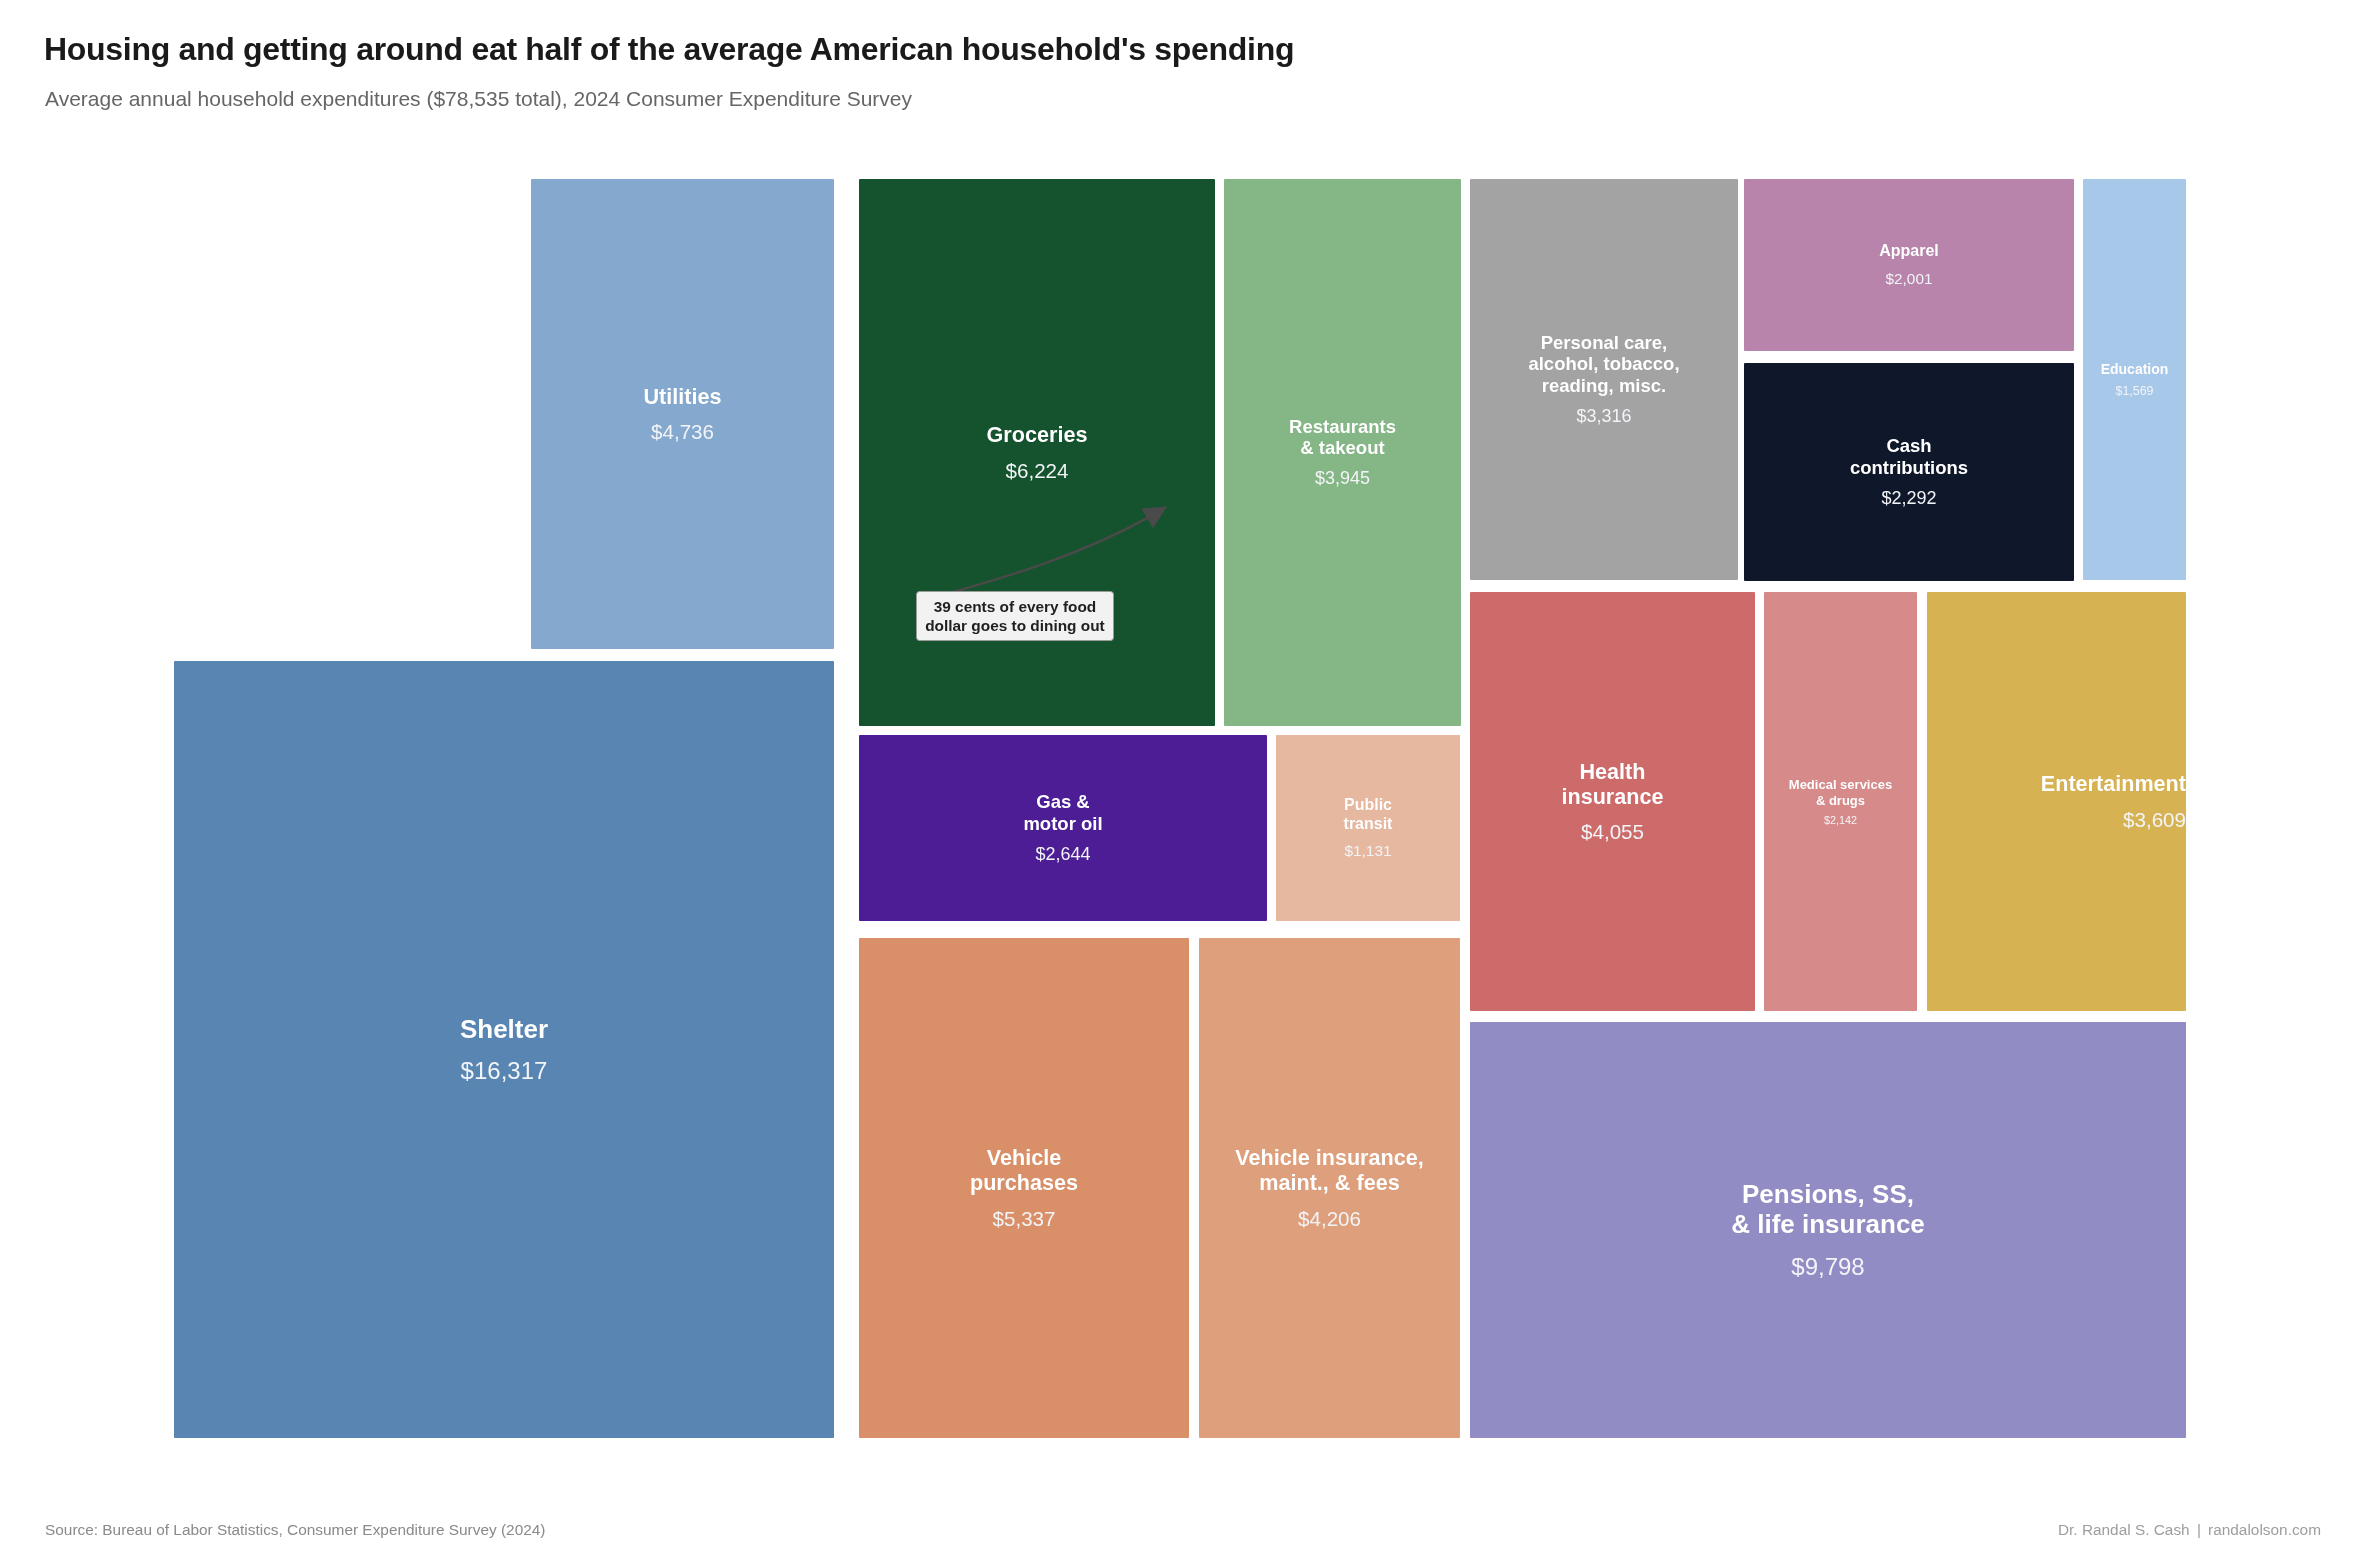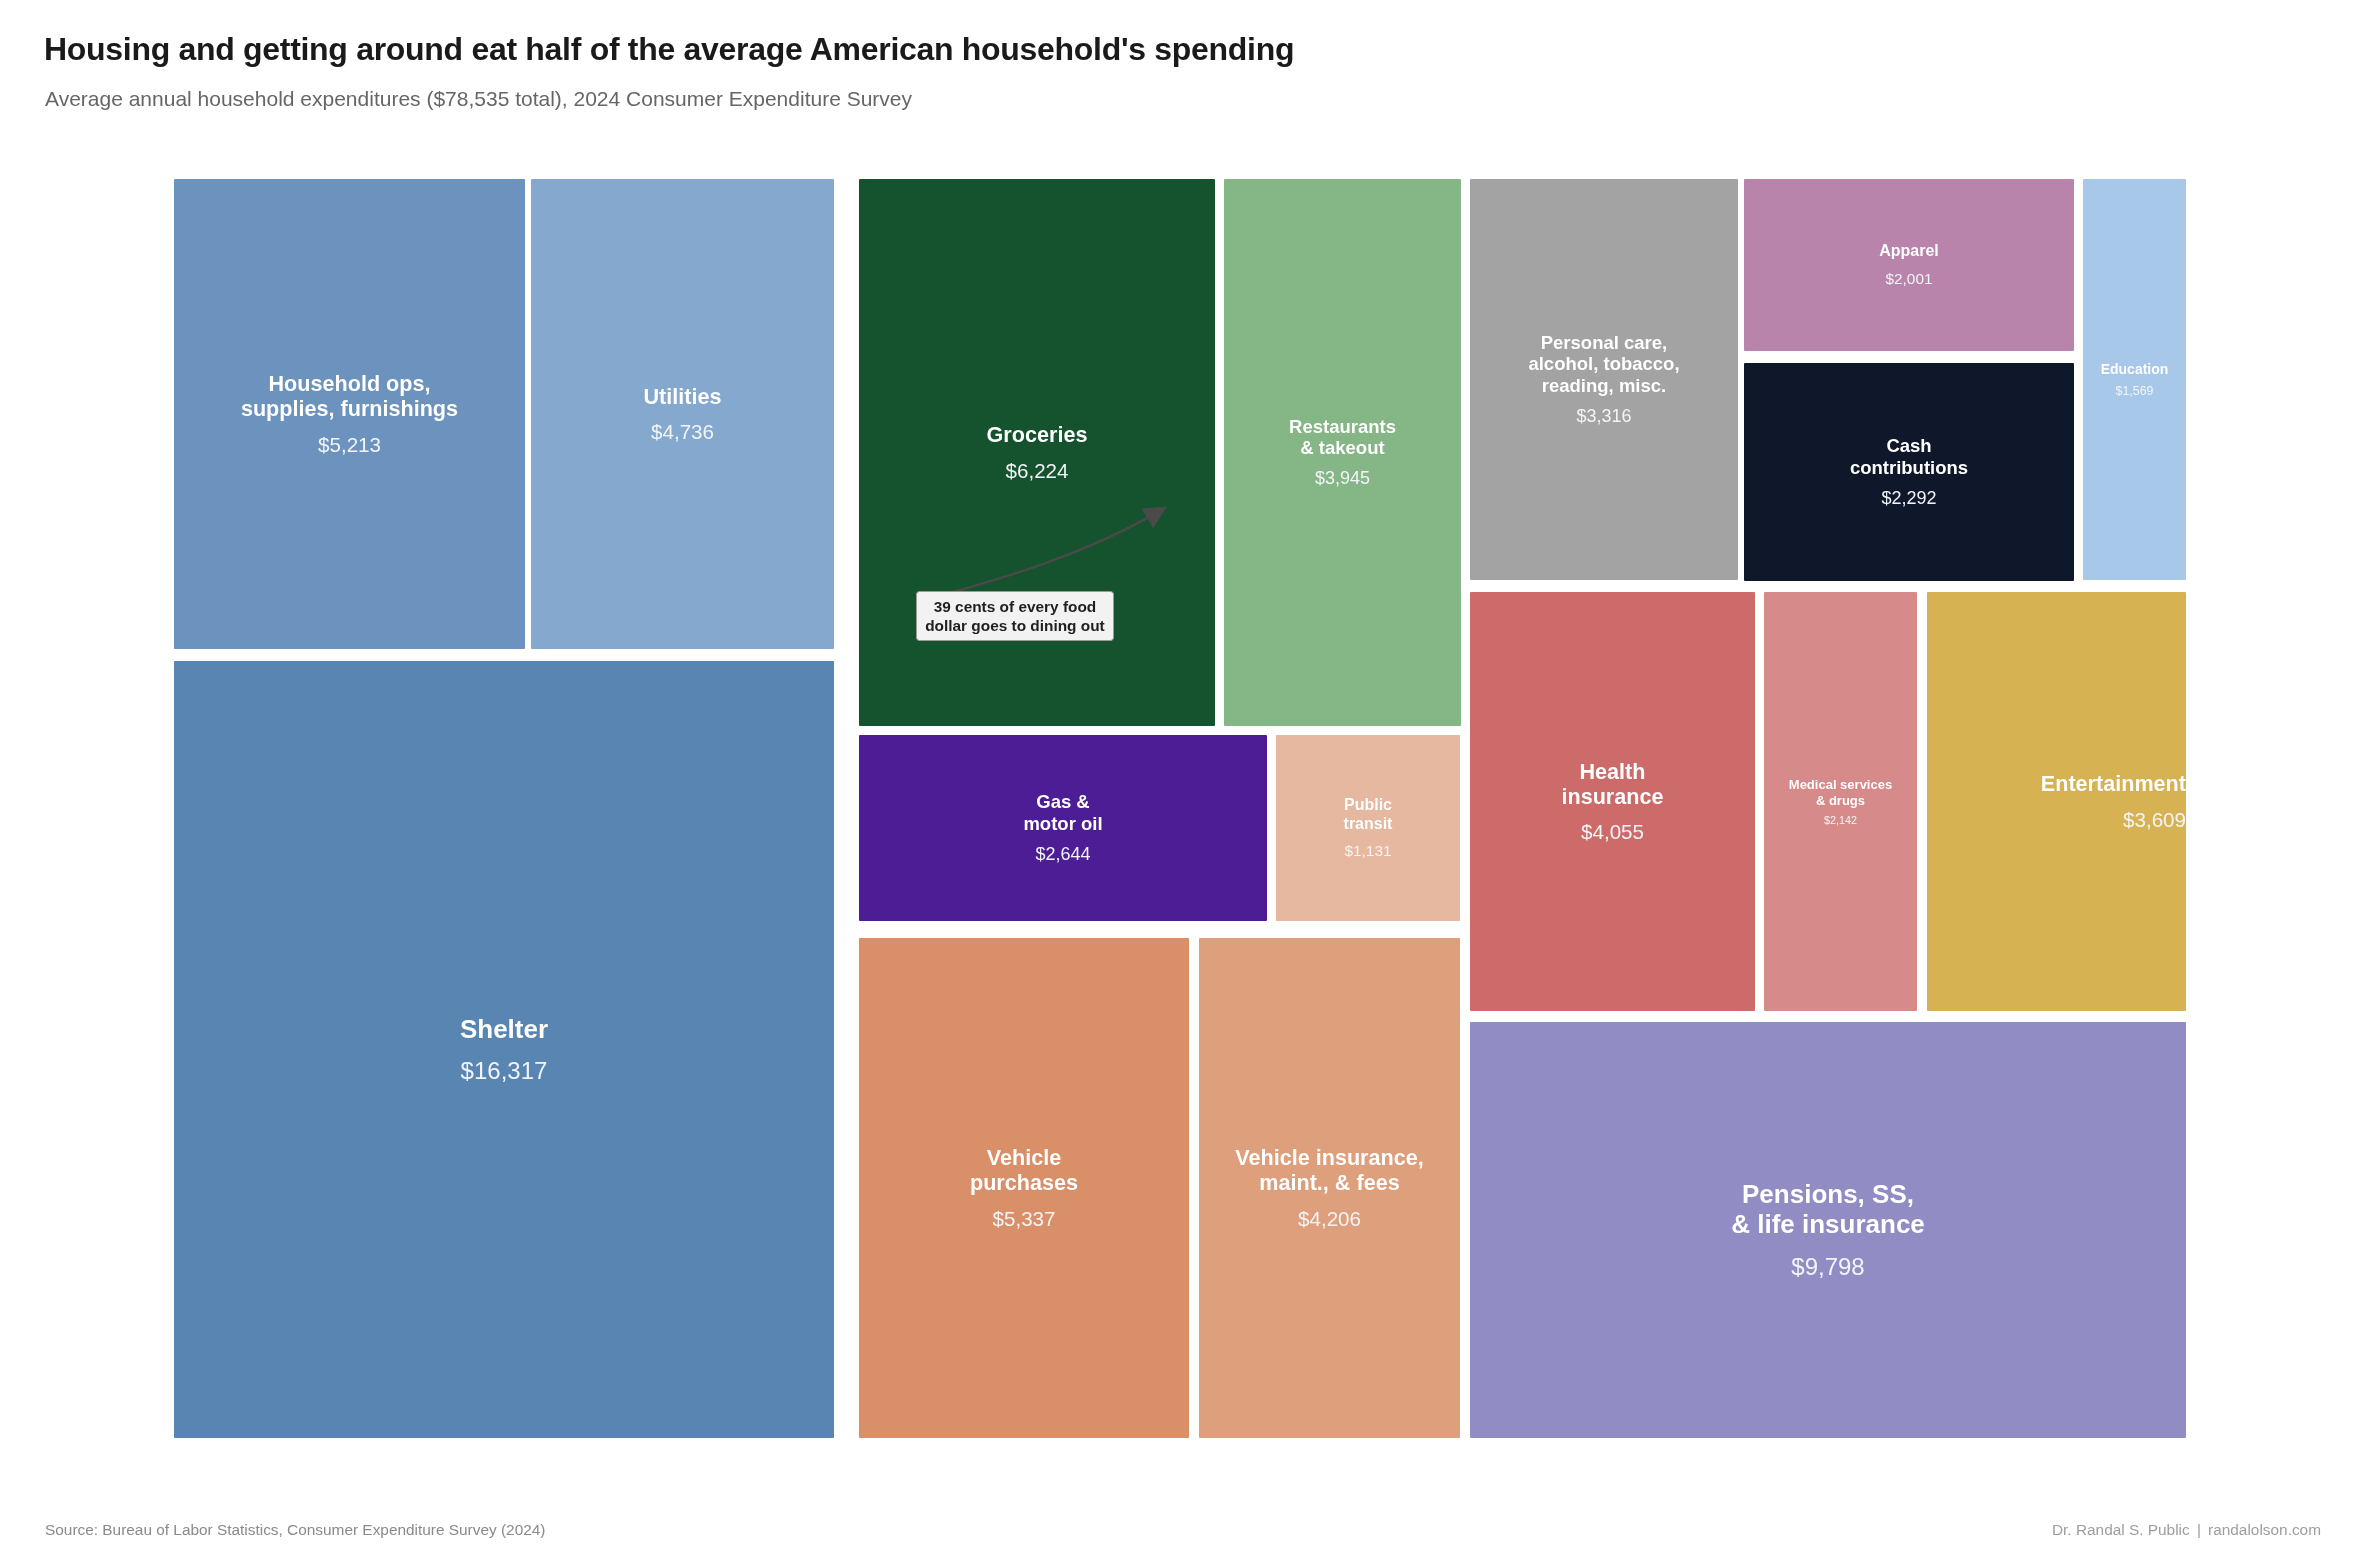--- a/index.html
+++ b/index.html
@@ -79,25 +79,20 @@
 </head>
 <body>
 
 <div class="page">
 
   <div class="title">Housing and getting around eat half of the average American household's spending</div>
   <div class="subtitle">Average annual household expenditures ($78,535 total), 2024 Consumer Expenditure Survey</div>
 
   <div class="treemap">
 
-    <div class="tile s-lg" style="left:0px;top:0px;width:351px;height:470px;background:#6b93bd;">
-      <div class="lbl">Household ops,
-supplies, furnishings</div>
-      <div class="val">$5,213</div>
-    </div>
 
     <div class="tile s-lg" style="left:357px;top:0px;width:303px;height:470px;background:#85a8ce;">
       <div class="lbl">Utilities</div>
       <div class="val">$4,736</div>
     </div>
 
     <div class="tile s-xl" style="left:0px;top:482px;width:660px;height:777px;background:#5885b2;">
       <div class="lbl">Shelter</div>
       <div class="val">$16,317</div>
     </div>
@@ -192,17 +187,17 @@
       </marker>
     </defs>
     <path d="M 30,330 C 140,300 320,250 470,160" stroke="#4a4a4a" stroke-width="5" fill="none" marker-end="url(#ahead)"></path>
   </svg>
 
   <div class="annot-box" style="left:916px;top:591px;">39 cents of every food
 dollar goes to dining out</div>
 
   <div class="footer-left">Source: Bureau of Labor Statistics, Consumer Expenditure Survey (2024)</div>
   <div class="footer-right">
-    <span>Dr. Randal S. Public</span><span class="sep">|</span><span>randalolson.com</span>
+    <span>Dr. Randal S. Cash</span><span class="sep">|</span><span>randalolson.com</span>
   </div>
 
 </div>
 
 
 </body></html>

